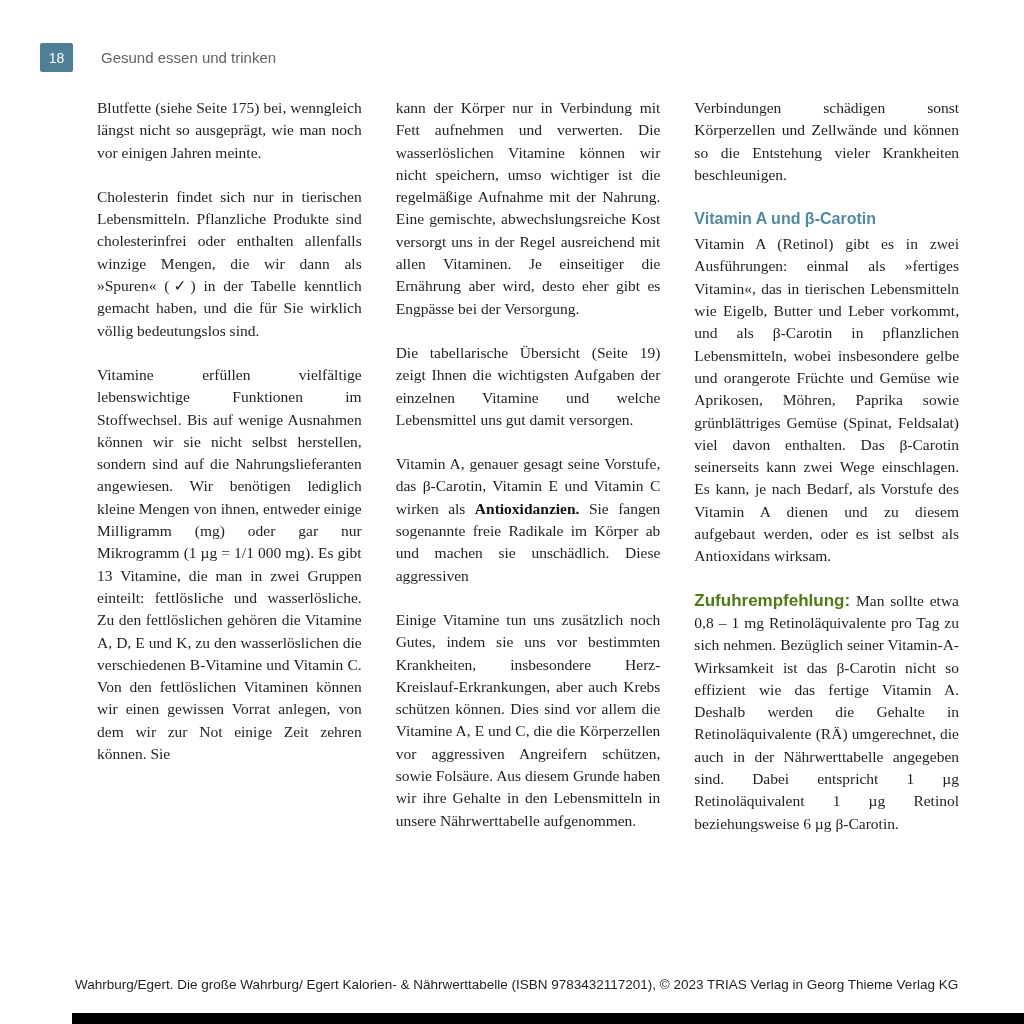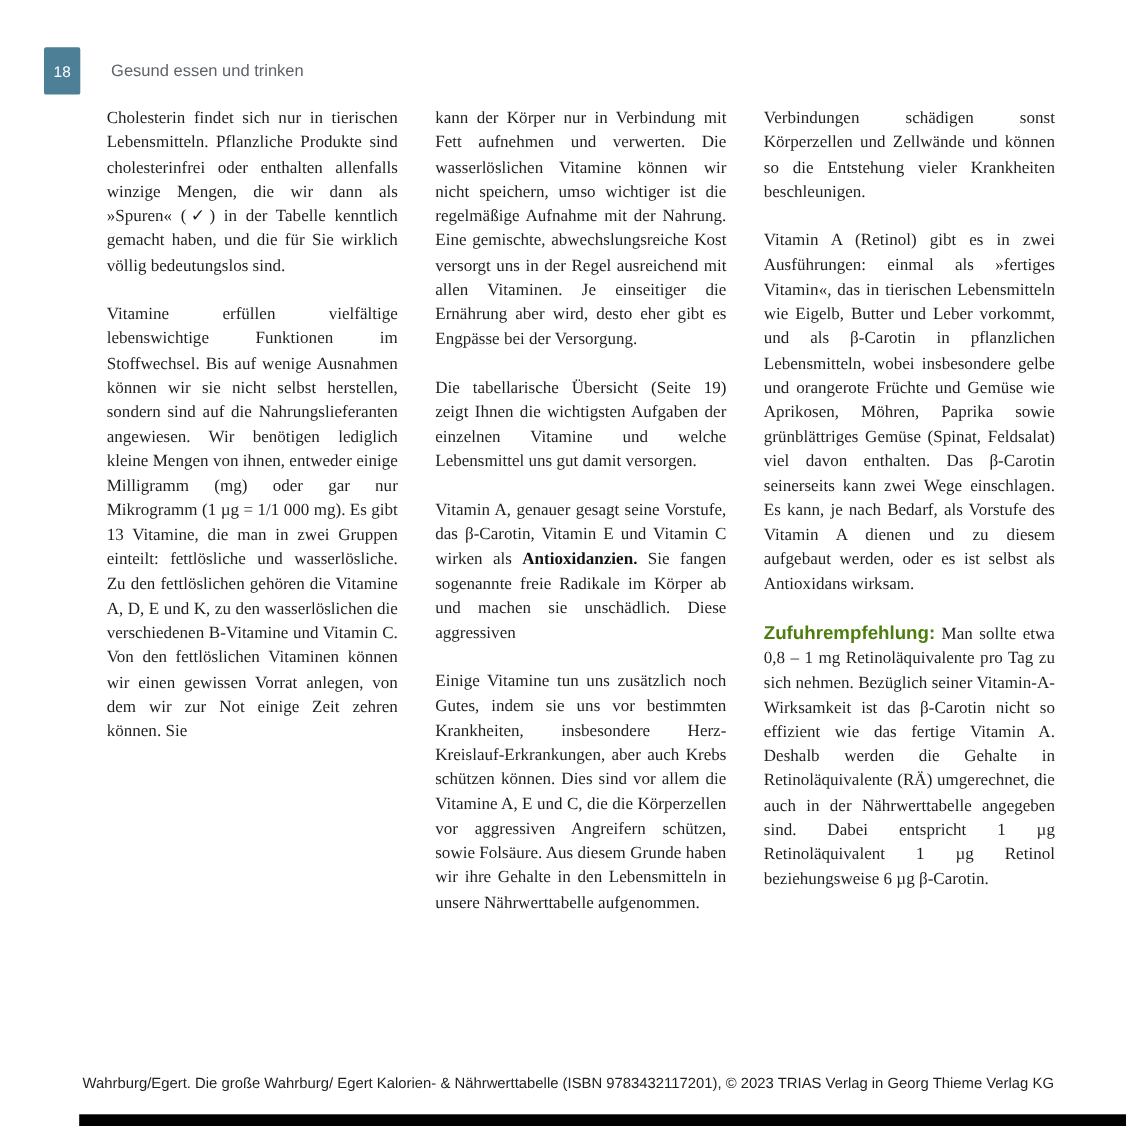--- a/index.html
+++ b/index.html
@@ -19,21 +19,21 @@
   .page-header {
     position: absolute;
     top: 43px;
     left: 40px;
     display: flex;
     align-items: center;
     gap: 28px;
   }
   .page-badge {
     min-width: 33px;
-    height: 43px;
+    height: 29px;
     background: #4d7f97;
     color: #ffffff;
     font-family: "Liberation Sans", sans-serif;
     font-size: 14px;
     display: flex;
     align-items: center;
     justify-content: center;
     border-radius: 2px;
   }
   .header-title {
@@ -116,33 +116,35 @@
 <body>
 
 <header class="page-header">
   <div class="page-badge">18</div>
   <div class="header-title">Gesund essen und trinken</div>
 </header>
 
 <main class="columns">
 
   <div class="col">
+    <p>Blutfette (siehe Seite 175) bei, wenngleich längst nicht so ausgeprägt, wie man noch vor einigen Jahren meinte.</p>
     <p>Cholesterin findet sich nur in tierischen Lebensmitteln. Pflanzliche Produkte sind cholesterinfrei oder enthalten allenfalls winzige Mengen, die wir dann als »Spuren« (✓) in der Tabelle kenntlich gemacht haben, und die für Sie wirklich völlig bedeutungslos sind.</p>
     <p>Vitamine erfüllen vielfältige lebenswichtige Funktionen im Stoffwechsel. Bis auf wenige Ausnahmen können wir sie nicht selbst herstellen, sondern sind auf die Nahrungslieferanten angewiesen. Wir benötigen lediglich kleine Mengen von ihnen, entweder einige Milligramm (mg) oder gar nur Mikrogramm (1 µg = 1/1 000 mg). Es gibt 13 Vitamine, die man in zwei Gruppen einteilt: fettlösliche und wasserlösliche. Zu den fettlöslichen gehören die Vitamine A, D, E und K, zu den wasserlöslichen die verschiedenen B-Vitamine und Vitamin C. Von den fettlöslichen Vitaminen können wir einen gewissen Vorrat anlegen, von dem wir zur Not einige Zeit zehren können. Sie</p>
   </div>
 
   <div class="col">
     <p>kann der Körper nur in Verbindung mit Fett aufnehmen und verwerten. Die wasserlöslichen Vitamine können wir nicht speichern, umso wichtiger ist die regelmäßige Aufnahme mit der Nahrung. Eine gemischte, abwechslungsreiche Kost versorgt uns in der Regel ausreichend mit allen Vitaminen. Je einseitiger die Ernährung aber wird, desto eher gibt es Engpässe bei der Versorgung.</p>
     <p>Die tabellarische Übersicht (Seite 19) zeigt Ihnen die wichtigsten Aufgaben der einzelnen Vitamine und welche Lebensmittel uns gut damit versorgen.</p>
     <p><span>Vitamin A, genauer gesagt seine Vorstufe, das β-Carotin, Vitamin E und Vitamin C wirken als </span><strong class="bold-term">Antioxidanzien.</strong><span> Sie fangen sogenannte freie Radikale im Körper ab und machen sie unschädlich. Diese aggressiven</span></p>
     <p>Einige Vitamine tun uns zusätzlich noch Gutes, indem sie uns vor bestimmten Krankheiten, insbesondere Herz-Kreislauf-Erkrankungen, aber auch Krebs schützen können. Dies sind vor allem die Vitamine A, E und C, die die Körperzellen vor aggressiven Angreifern schützen, sowie Folsäure. Aus diesem Grunde haben wir ihre Gehalte in den Lebensmitteln in unsere Nährwerttabelle aufgenommen.</p>
   </div>
 
   <div class="col">
     <p>Verbindungen schädigen sonst Körperzellen und Zellwände und können so die Entstehung vieler Krankheiten beschleunigen.</p>
+    <h3 class="sub-heading">Vitamin A und β-Carotin</h3>
     <p>Vitamin A (Retinol) gibt es in zwei Ausführungen: einmal als »fertiges Vitamin«, das in tierischen Lebensmitteln wie Eigelb, Butter und Leber vorkommt, und als β-Carotin in pflanzlichen Lebensmitteln, wobei insbesondere gelbe und orangerote Früchte und Gemüse wie Aprikosen, Möhren, Paprika sowie grünblättriges Gemüse (Spinat, Feldsalat) viel davon enthalten. Das β-Carotin seinerseits kann zwei Wege einschlagen. Es kann, je nach Bedarf, als Vorstufe des Vitamin A dienen und zu diesem aufgebaut werden, oder es ist selbst als Antioxidans wirksam.</p>
     <p><strong class="teal-label">Zufuhrempfehlung:</strong><span> Man sollte etwa 0,8 – 1 mg Retinoläquivalente pro Tag zu sich nehmen. Bezüglich seiner Vitamin-A-Wirksamkeit ist das β-Carotin nicht so effizient wie das fertige Vitamin A. Deshalb werden die Gehalte in Retinoläquivalente (RÄ) umgerechnet, die auch in der Nährwerttabelle angegeben sind. Dabei entspricht 1 µg Retinoläquivalent 1 µg Retinol beziehungsweise 6 µg β-Carotin.</span></p>
   </div>
 
 </main>
 
 <footer class="page-footer">Wahrburg/Egert. Die große Wahrburg/ Egert Kalorien- &amp; Nährwerttabelle (ISBN 9783432117201), © 2023 TRIAS Verlag in Georg Thieme Verlag KG</footer>
 <div class="bottom-bar"></div>
 
 </body></html>

